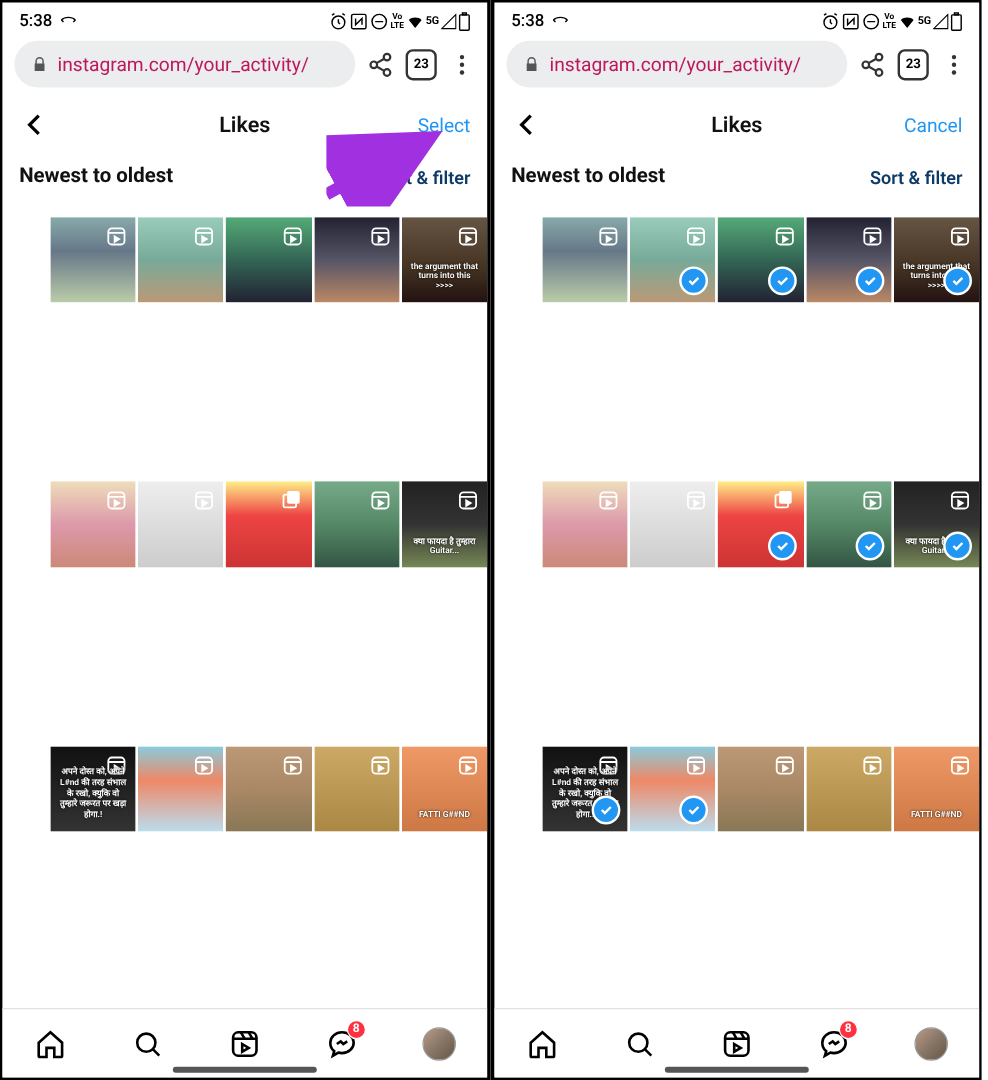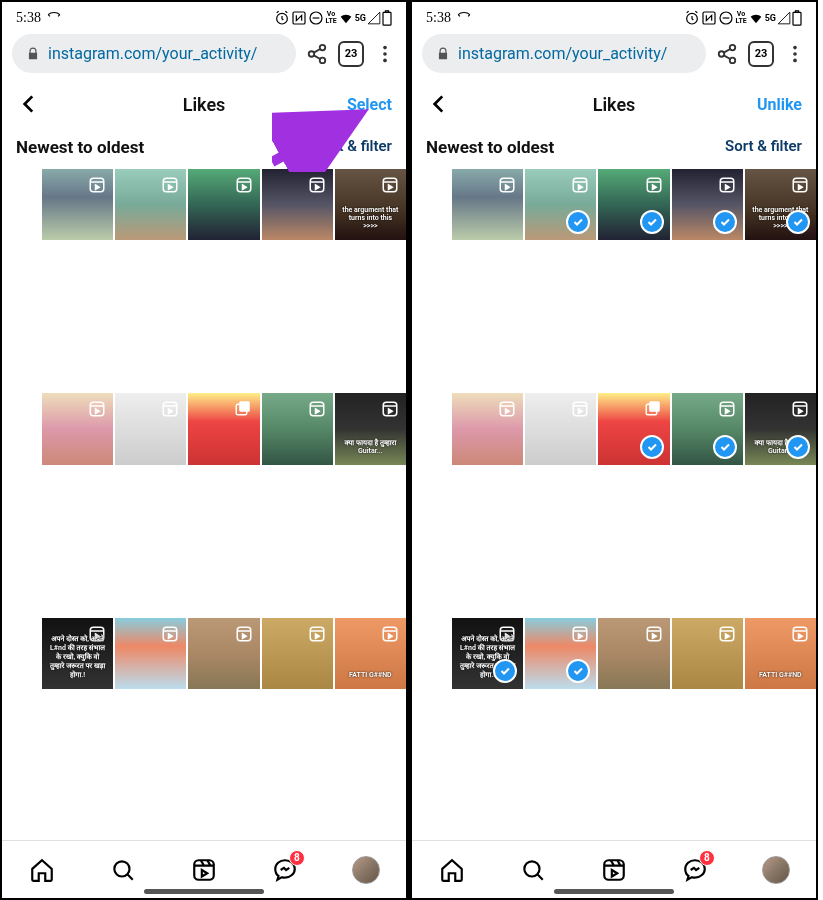--- a/index.html
+++ b/index.html
@@ -32,41 +32,41 @@
   
   .status-bar {
     display: flex;
     justify-content: space-between;
     align-items: center;
     padding: 8px 14px 2px;
     font-size: 14px;
     font-weight: 500;
     color: #000;
   }
-  .status-left { display: flex; align-items: flex-start; gap: 6px; font-family: Liberation Serif, serif; }
+  .status-left { display: flex; align-items: flex-end; gap: 6px; }
   .status-right { display: flex; align-items: center; gap: 1px; }
   .status-right svg, .status-right span.icon { display:inline-flex; }
 
   
   .url-row {
     display: flex;
     align-items: center;
     padding: 6px 10px 8px;
     gap: 10px;
   }
   .url-pill {
     flex: 1;
     background: #ecedef;
     border-radius: 22px;
     padding: 10px 14px;
     display: flex;
     align-items: center;
     gap: 8px;
     font-size: 16px;
-    color: #0369a1;
+    color: #be185d;
     overflow: hidden;
     white-space: nowrap;
   }
   .tab-count {
     border: 2px solid #333;
     border-radius: 6px;
     width: 26px;
     height: 26px;
     display: flex;
     align-items: center;
@@ -87,30 +87,30 @@
   .page-title {
     position: absolute;
     left: 50%;
     transform: translateX(-50%);
     font-size: 18px;
     font-weight: 600;
     color: #111;
   }
   .header-action {
     font-size: 16px;
-    font-weight: 700;
+    font-weight: 400;
     color: #2196f3;
   }
 
   
   .sort-row {
     display: flex;
-    align-items: flex-start;
+    align-items: flex-end;
     justify-content: space-between;
-    padding: 8px 14px 12px;
+    padding: 8px 14px 24px;
   }
   .sort-label { font-size: 17px; font-weight: 700; color: #111; }
   .sort-filter { font-size: 15px; font-weight: 600; color: #0d3a66; }
 
   
   .grid {
     display: grid;
     grid-template-columns: repeat(5, 1fr);
     gap: 2px;
     flex: 1;
@@ -546,21 +546,21 @@
     </div>
   </div>
 
   <div class="page-header">
     <div class="icon-btn">
       <svg width="26" height="26" viewBox="0 0 24 24" fill="none" stroke="#000" stroke-width="2.5">
             <path d="M15 5l-7 7 7 7"></path>
           </svg>
     </div>
     <div class="page-title">Likes</div>
-    <div class="header-action">Unlike</div>
+    <div class="header-action">Cancel</div>
   </div>
 
   <div class="sort-row">
     <div class="sort-label">Newest to oldest</div>
     <div class="sort-filter">Sort &amp; filter</div>
   </div>
 
   <div class="grid" id="grid-right">
         <div class="cell">
           <div class="cell-bg" style="background:linear-gradient(180deg,#8aa 0%,#678 40%,#bca 100%)"></div>

